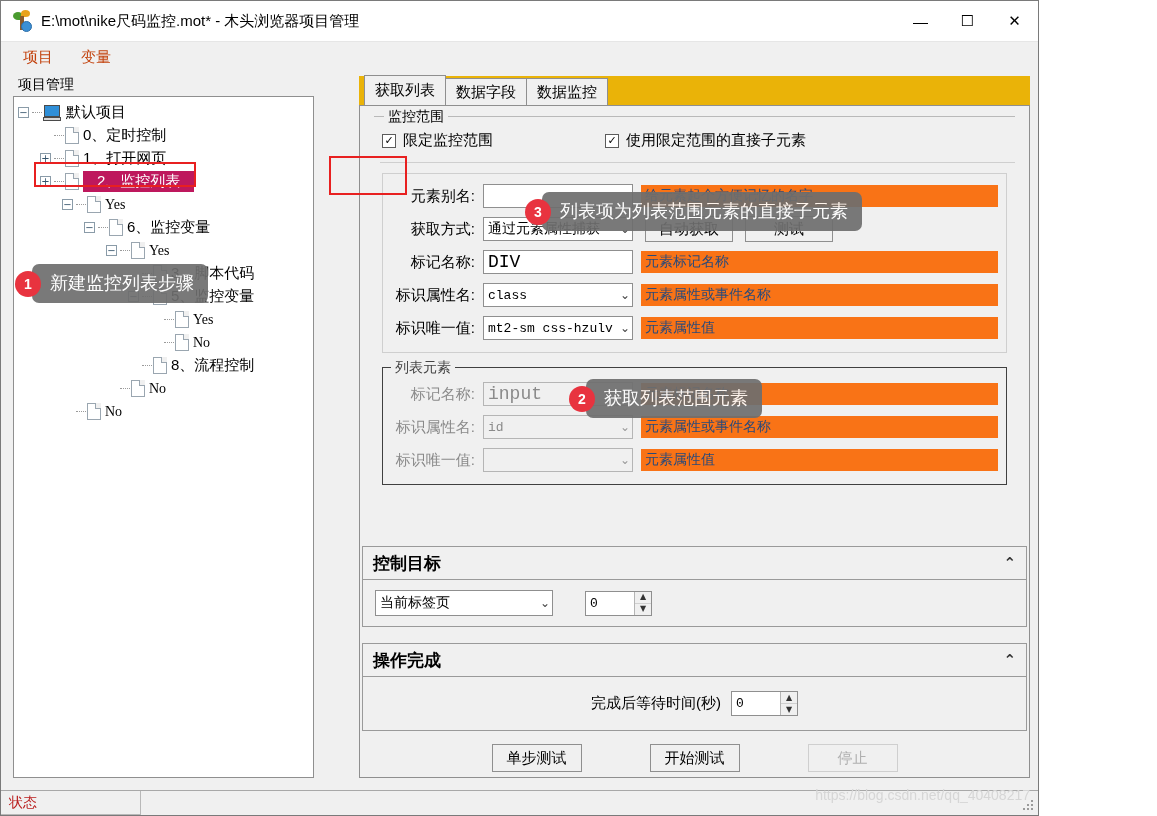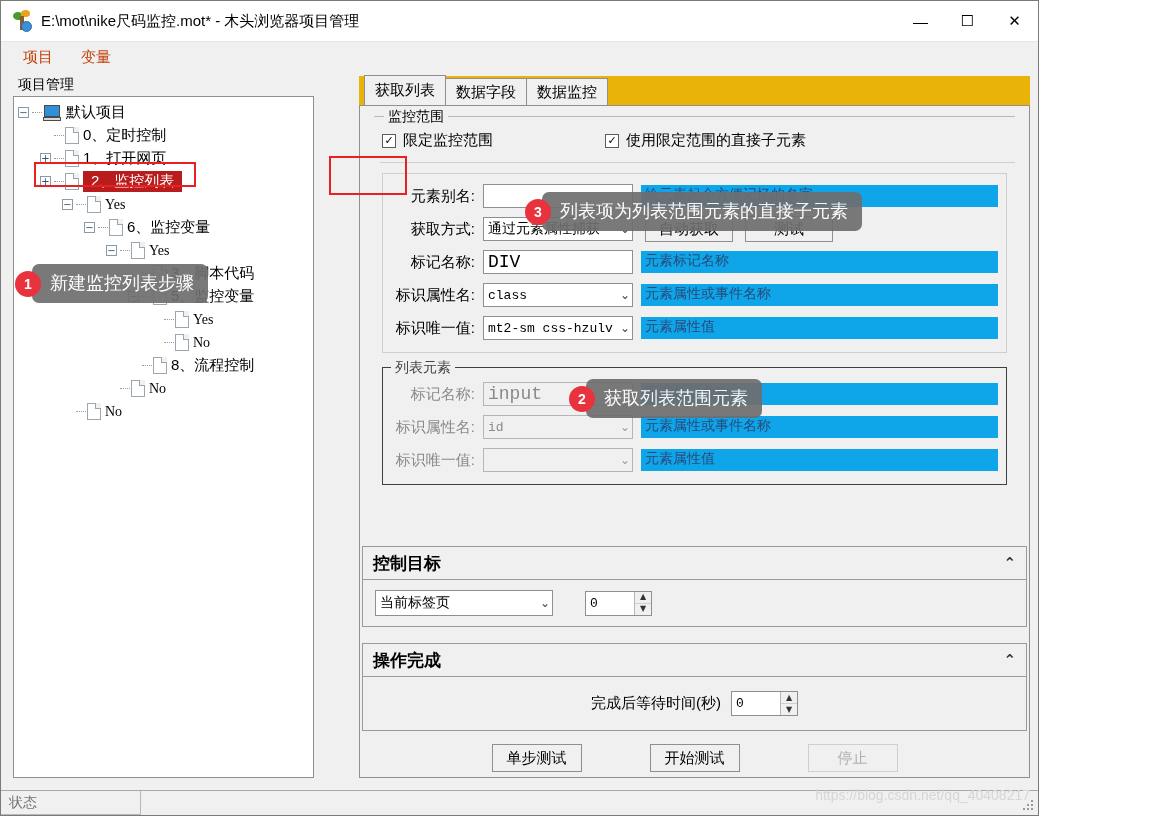--- a/index.html
+++ b/index.html
@@ -142,22 +142,22 @@
   }
   .tlabel-cn {
     font-size: 15px; color: #000;
     font-family: "Liberation Sans", "DejaVu Sans", sans-serif;
   }
   .tlabel-en {
     font-size: 14px; color: #000;
     font-family: "Liberation Serif", "DejaVu Serif", serif;
   }
   .tsel {
-    background: #b91c1c; color: #ffffff;
-    padding: 1px 8px;
+    background: #be185d; color: #ffffff;
+    padding: 1px 14px;
   }
   .red-box {
     position: absolute;
     border: 2px solid #e82020;
     pointer-events: none; z-index: 5;
   }
 
   
   .right-pane {
     flex: 1 1 auto; position: relative;
@@ -261,25 +261,24 @@
   .fsel.cn { font-family: "Liberation Sans", "DejaVu Sans", sans-serif; font-size: 14px; }
   .fsel.dis { background: #f0f0f0; color: #8a8a8a; border-color: #b5b5b5; }
   .fsel .val { flex: 1 1 auto; overflow: hidden; text-overflow: clip; }
   .caret {
     font-size: 12px; color: #444; margin-left: 4px; flex: 0 0 auto;
     font-family: "DejaVu Sans", sans-serif;
   }
   .caret.dis { color: #9a9a9a; }
   .hint {
     margin-left: 8px; height: 22px;
-    background: #0ea5e9; color: #2a4a7a;
+    background: #f97316; color: #2a4a7a;
     font-size: 14px; padding: 0 4px; line-height: 21px;
     flex: 1 1 auto; white-space: nowrap; overflow: hidden;
     min-width: 0;
-    font-family: Liberation Mono, monospace;
   }
   .btn {
     height: 26px; min-width: 88px;
     border: 1px solid #8f8f8f; background: #f0f0f0;
     font-size: 15px; color: #000;
     display: inline-flex; align-items: center; justify-content: center;
     margin-left: 12px; flex: 0 0 auto;
   }
 
   
@@ -357,21 +356,21 @@
     height: 25px; flex: 0 0 auto;
     background: #f0f0f0;
     border-top: 1px solid #a8a8a8;
     display: flex; align-items: center;
     position: relative;
   }
   .status-cell {
     border: 1px solid #b8b8b8; border-top: none; border-left: none;
     height: 24px; width: 140px;
     display: flex; align-items: center; padding-left: 8px;
-    font-size: 14px; color: #737373;
+    font-size: 14px; color: #b91c1c;
   }
   .grip {
     position: absolute; right: 3px; bottom: 3px;
     width: 12px; height: 12px;
   }
   .grip i {
     position: absolute; width: 2px; height: 2px; background: #9a9a9a;
   }
 
   

